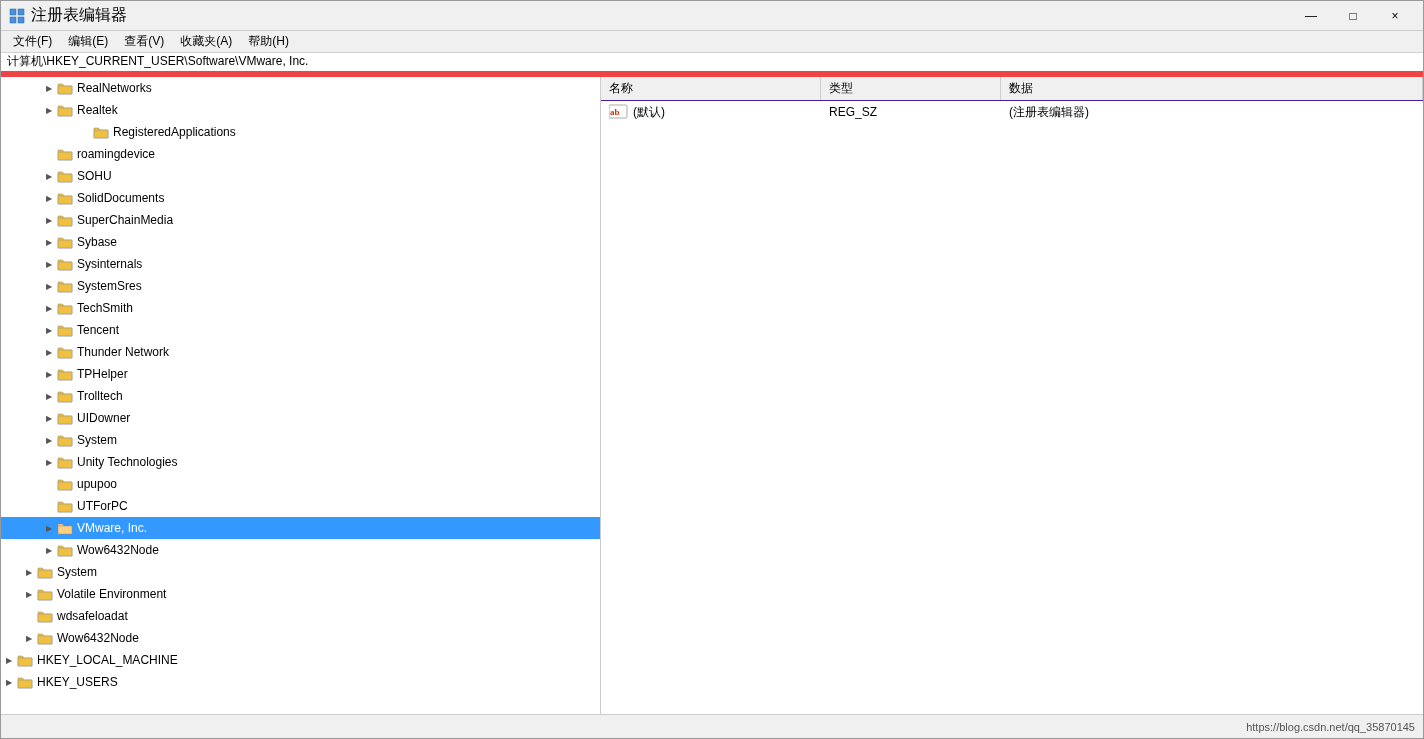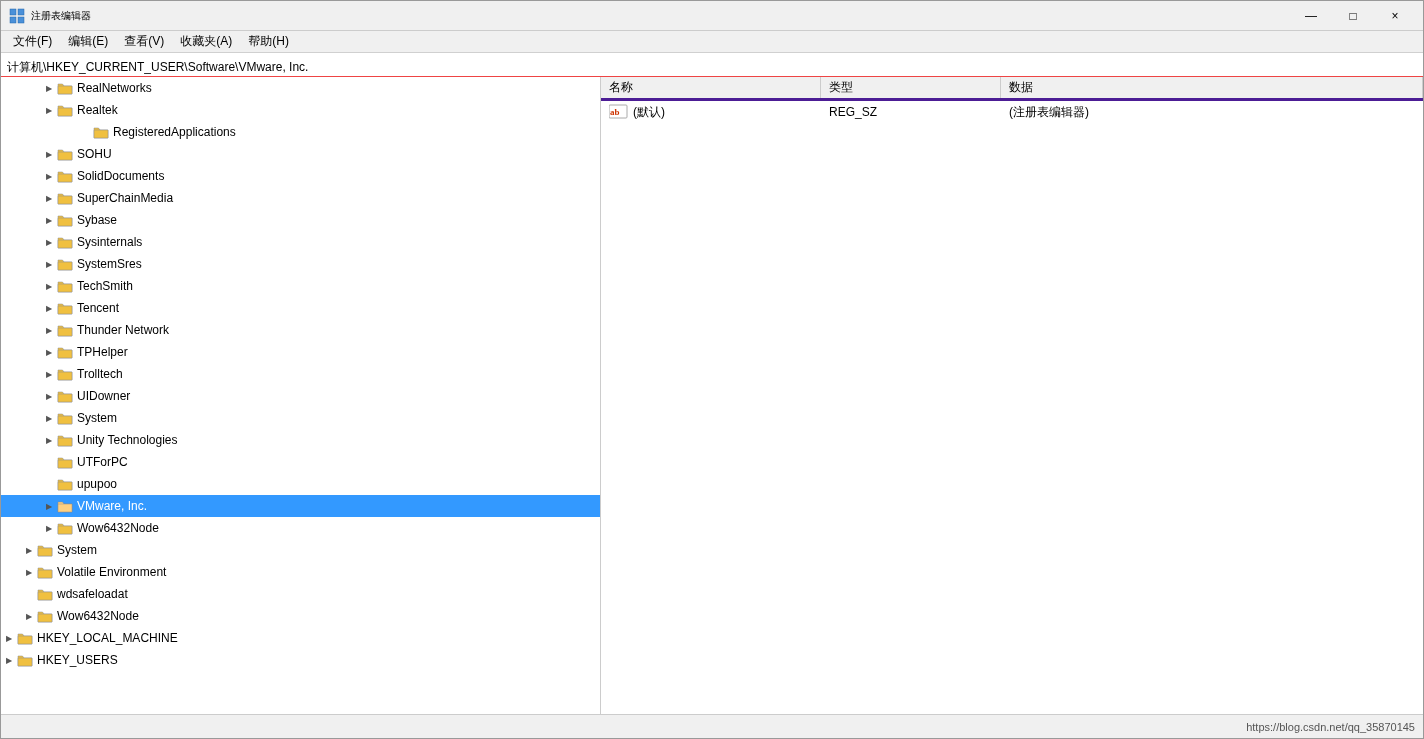--- a/index.html
+++ b/index.html
@@ -30,21 +30,21 @@
     .title-bar-left {
       display: flex;
       align-items: center;
       gap: 6px;
     }
     .title-icon {
       width: 16px;
       height: 16px;
     }
     .title-text {
-      font-size: 10px;
+      font-size: 16px;
       color: #000;
     }
     .title-controls {
       display: flex;
       gap: 2px;
     }
     .title-btn {
       width: 40px;
       height: 20px;
       background: transparent;
@@ -67,23 +67,23 @@
     .menu-item {
       padding: 2px 8px;
       cursor: pointer;
       font-size: 12px;
       color: #000;
     }
     .address-bar {
       background: #fff;
       height: 24px;
       display: flex;
-      align-items: flex-end;
+      align-items: flex-start;
       padding: 0 6px;
-      border-bottom: 1px solid #ef4444;
+      border-bottom: 6px solid #ef4444;
       font-size: 12px;
       color: #000;
     }
     .main-content {
       display: flex;
       flex: 1;
       overflow: hidden;
     }
     .tree-panel {
       width: 600px;
@@ -134,21 +134,21 @@
     
     .right-panel {
       flex: 1;
       display: flex;
       flex-direction: column;
       overflow: hidden;
     }
     .col-header {
       display: flex;
       background: #f0f0f0;
-      border-bottom: 3px solid #4c1d95;
+      border-bottom: 1px solid #4c1d95;
       height: 24px;
     }
     .col-header-cell {
       padding: 0 8px;
       display: flex;
       align-items: center;
       font-size: 12px;
       border-right: 1px solid #ccc;
       cursor: default;
     }
@@ -271,20 +271,30 @@
                 <div class="expand-arrow"></div>
                 <div style="display: flex; align-items: center; margin-right: 4px;">
                   <svg class="folder-svg" viewBox="0 0 16 14" xmlns="http://www.w3.org/2000/svg">
     <path d="M1 3 L1 13 L15 13 L15 5 L7 5 L5.5 3 Z" fill="#f0c040" stroke="#888" stroke-width="0.5"></path>
     <rect x="1" y="5" width="14" height="8" rx="0.5" fill="#f0c040" stroke="#888" stroke-width="0.5"></rect>
   </svg>
                 </div>
                 <span class="tree-label">RegisteredApplications</span>
               </div>
               <div class="tree-item" style="padding-left: 40px;">
+                <div class="expand-arrow"></div>
+                <div style="display: flex; align-items: center; margin-right: 4px;">
+                  <svg class="folder-svg" viewBox="0 0 16 14" xmlns="http://www.w3.org/2000/svg">
+    <path d="M1 3 L1 13 L15 13 L15 5 L7 5 L5.5 3 Z" fill="#f0c040" stroke="#888" stroke-width="0.5"></path>
+    <rect x="1" y="5" width="14" height="8" rx="0.5" fill="#f0c040" stroke="#888" stroke-width="0.5"></rect>
+  </svg>
+                </div>
+                <span class="tree-label">roamingdevice</span>
+              </div>
+              <div class="tree-item" style="padding-left: 40px;">
                 <div class="expand-arrow has-children">▶</div>
                 <div style="display: flex; align-items: center; margin-right: 4px;">
                   <svg class="folder-svg" viewBox="0 0 16 14" xmlns="http://www.w3.org/2000/svg">
     <path d="M1 3 L1 13 L15 13 L15 5 L7 5 L5.5 3 Z" fill="#f0c040" stroke="#888" stroke-width="0.5"></path>
     <rect x="1" y="5" width="14" height="8" rx="0.5" fill="#f0c040" stroke="#888" stroke-width="0.5"></rect>
   </svg>
                 </div>
                 <span class="tree-label">SOHU</span>
               </div>
               <div class="tree-item" style="padding-left: 40px;">
@@ -418,31 +428,31 @@
                 <span class="tree-label">Unity Technologies</span>
               </div>
               <div class="tree-item" style="padding-left: 40px;">
                 <div class="expand-arrow"></div>
                 <div style="display: flex; align-items: center; margin-right: 4px;">
                   <svg class="folder-svg" viewBox="0 0 16 14" xmlns="http://www.w3.org/2000/svg">
     <path d="M1 3 L1 13 L15 13 L15 5 L7 5 L5.5 3 Z" fill="#f0c040" stroke="#888" stroke-width="0.5"></path>
     <rect x="1" y="5" width="14" height="8" rx="0.5" fill="#f0c040" stroke="#888" stroke-width="0.5"></rect>
   </svg>
                 </div>
+                <span class="tree-label">upupoo</span>
+              </div>
+              <div class="tree-item" style="padding-left: 40px;">
+                <div class="expand-arrow"></div>
+                <div style="display: flex; align-items: center; margin-right: 4px;">
+                  <svg class="folder-svg" viewBox="0 0 16 14" xmlns="http://www.w3.org/2000/svg">
+    <path d="M1 3 L1 13 L15 13 L15 5 L7 5 L5.5 3 Z" fill="#f0c040" stroke="#888" stroke-width="0.5"></path>
+    <rect x="1" y="5" width="14" height="8" rx="0.5" fill="#f0c040" stroke="#888" stroke-width="0.5"></rect>
+  </svg>
+                </div>
                 <span class="tree-label">UTForPC</span>
-              </div>
-              <div class="tree-item" style="padding-left: 40px;">
-                <div class="expand-arrow"></div>
-                <div style="display: flex; align-items: center; margin-right: 4px;">
-                  <svg class="folder-svg" viewBox="0 0 16 14" xmlns="http://www.w3.org/2000/svg">
-    <path d="M1 3 L1 13 L15 13 L15 5 L7 5 L5.5 3 Z" fill="#f0c040" stroke="#888" stroke-width="0.5"></path>
-    <rect x="1" y="5" width="14" height="8" rx="0.5" fill="#f0c040" stroke="#888" stroke-width="0.5"></rect>
-  </svg>
-                </div>
-                <span class="tree-label">upupoo</span>
               </div>
               <div class="tree-item selected" style="padding-left: 40px;">
                 <div class="expand-arrow has-children">▶</div>
                 <div style="display: flex; align-items: center; margin-right: 4px;">
                   <svg class="folder-svg" viewBox="0 0 16 14" xmlns="http://www.w3.org/2000/svg">
     <path d="M1 3 L1 13 L15 13 L15 5 L7 5 L5.5 3 Z" fill="#ffd080" stroke="#888" stroke-width="0.5"></path>
     <rect x="1" y="5" width="14" height="8" rx="0.5" fill="#ffd080" stroke="#888" stroke-width="0.5"></rect>
   </svg>
                 </div>
                 <span class="tree-label">VMware, Inc.</span>

